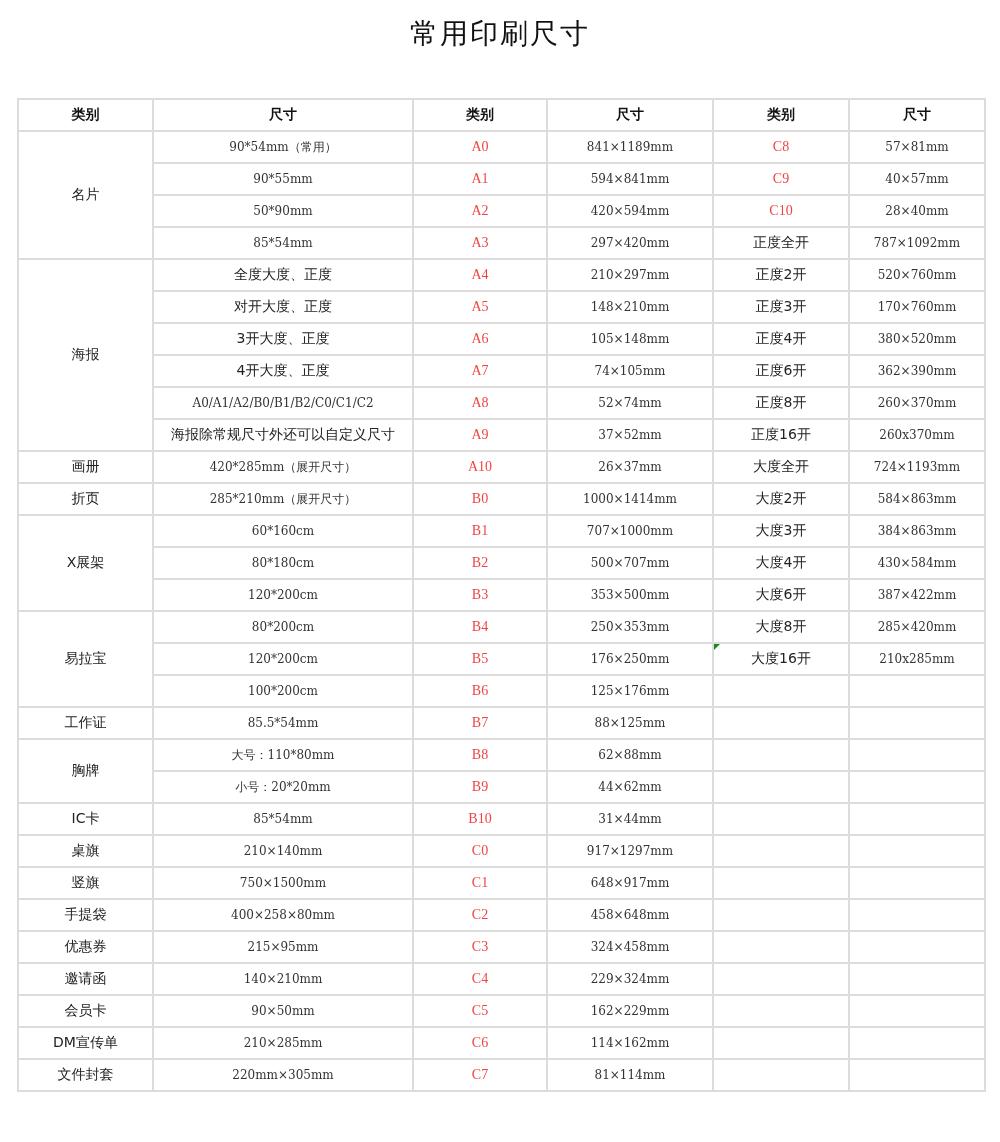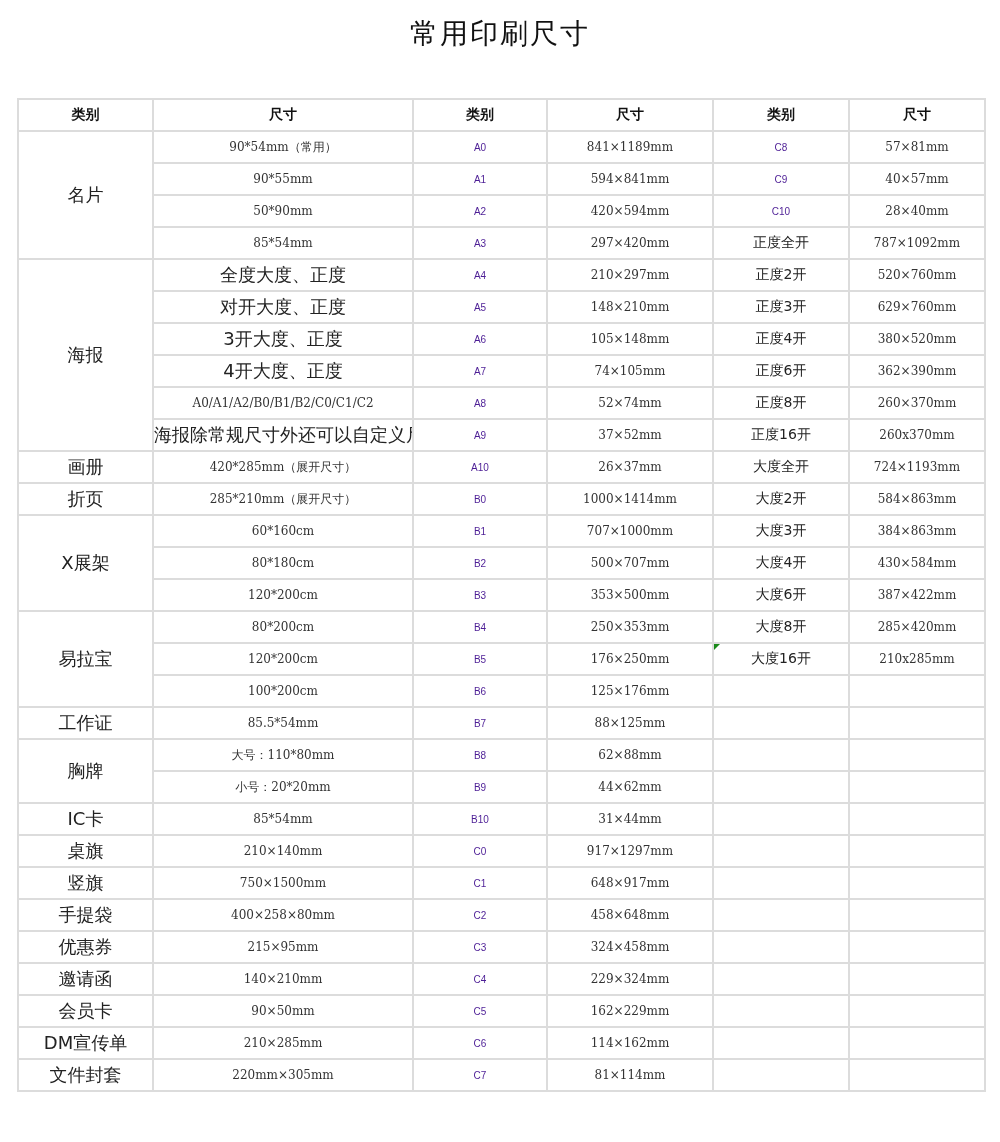--- a/index.html
+++ b/index.html
@@ -52,32 +52,32 @@
       white-space: nowrap;
       overflow: hidden;
     }
     table.sizes th {
       font-weight: bold;
       font-size: 14px;
       color: #111111;
       height: 30px;
     }
     table.sizes td.cat {
-      font-size: 18px;
+      font-size: 14px;
       color: #222222;
     }
     table.sizes td.val {
       font-family: "DejaVu Serif", serif;
       font-size: 12px;
       color: #333333;
     }
     table.sizes td.code {
-      font-family: Liberation Sans, sans-serif;
-      font-size: 10px;
-      color: #4c1d95;
+      font-family: Liberation Serif, serif;
+      font-size: 14px;
+      color: #ef4444;
     }
     table.sizes td.paper {
       font-size: 14px;
       color: #222222;
       position: relative;
     }
     .comment-marker {
       position: absolute;
       top: 0;
       left: 0;
@@ -149,21 +149,21 @@
       <td class="code">A4</td>
       <td class="val">210×297mm</td>
       <td class="paper">正度2开</td>
       <td class="val">520×760mm</td>
     </tr>
     <tr>
       <td class="cat">对开大度、正度</td>
       <td class="code">A5</td>
       <td class="val">148×210mm</td>
       <td class="paper">正度3开</td>
-      <td class="val">629×760mm</td>
+      <td class="val">170×760mm</td>
     </tr>
     <tr>
       <td class="cat">3开大度、正度</td>
       <td class="code">A6</td>
       <td class="val">105×148mm</td>
       <td class="paper">正度4开</td>
       <td class="val">380×520mm</td>
     </tr>
     <tr>
       <td class="cat">4开大度、正度</td>

